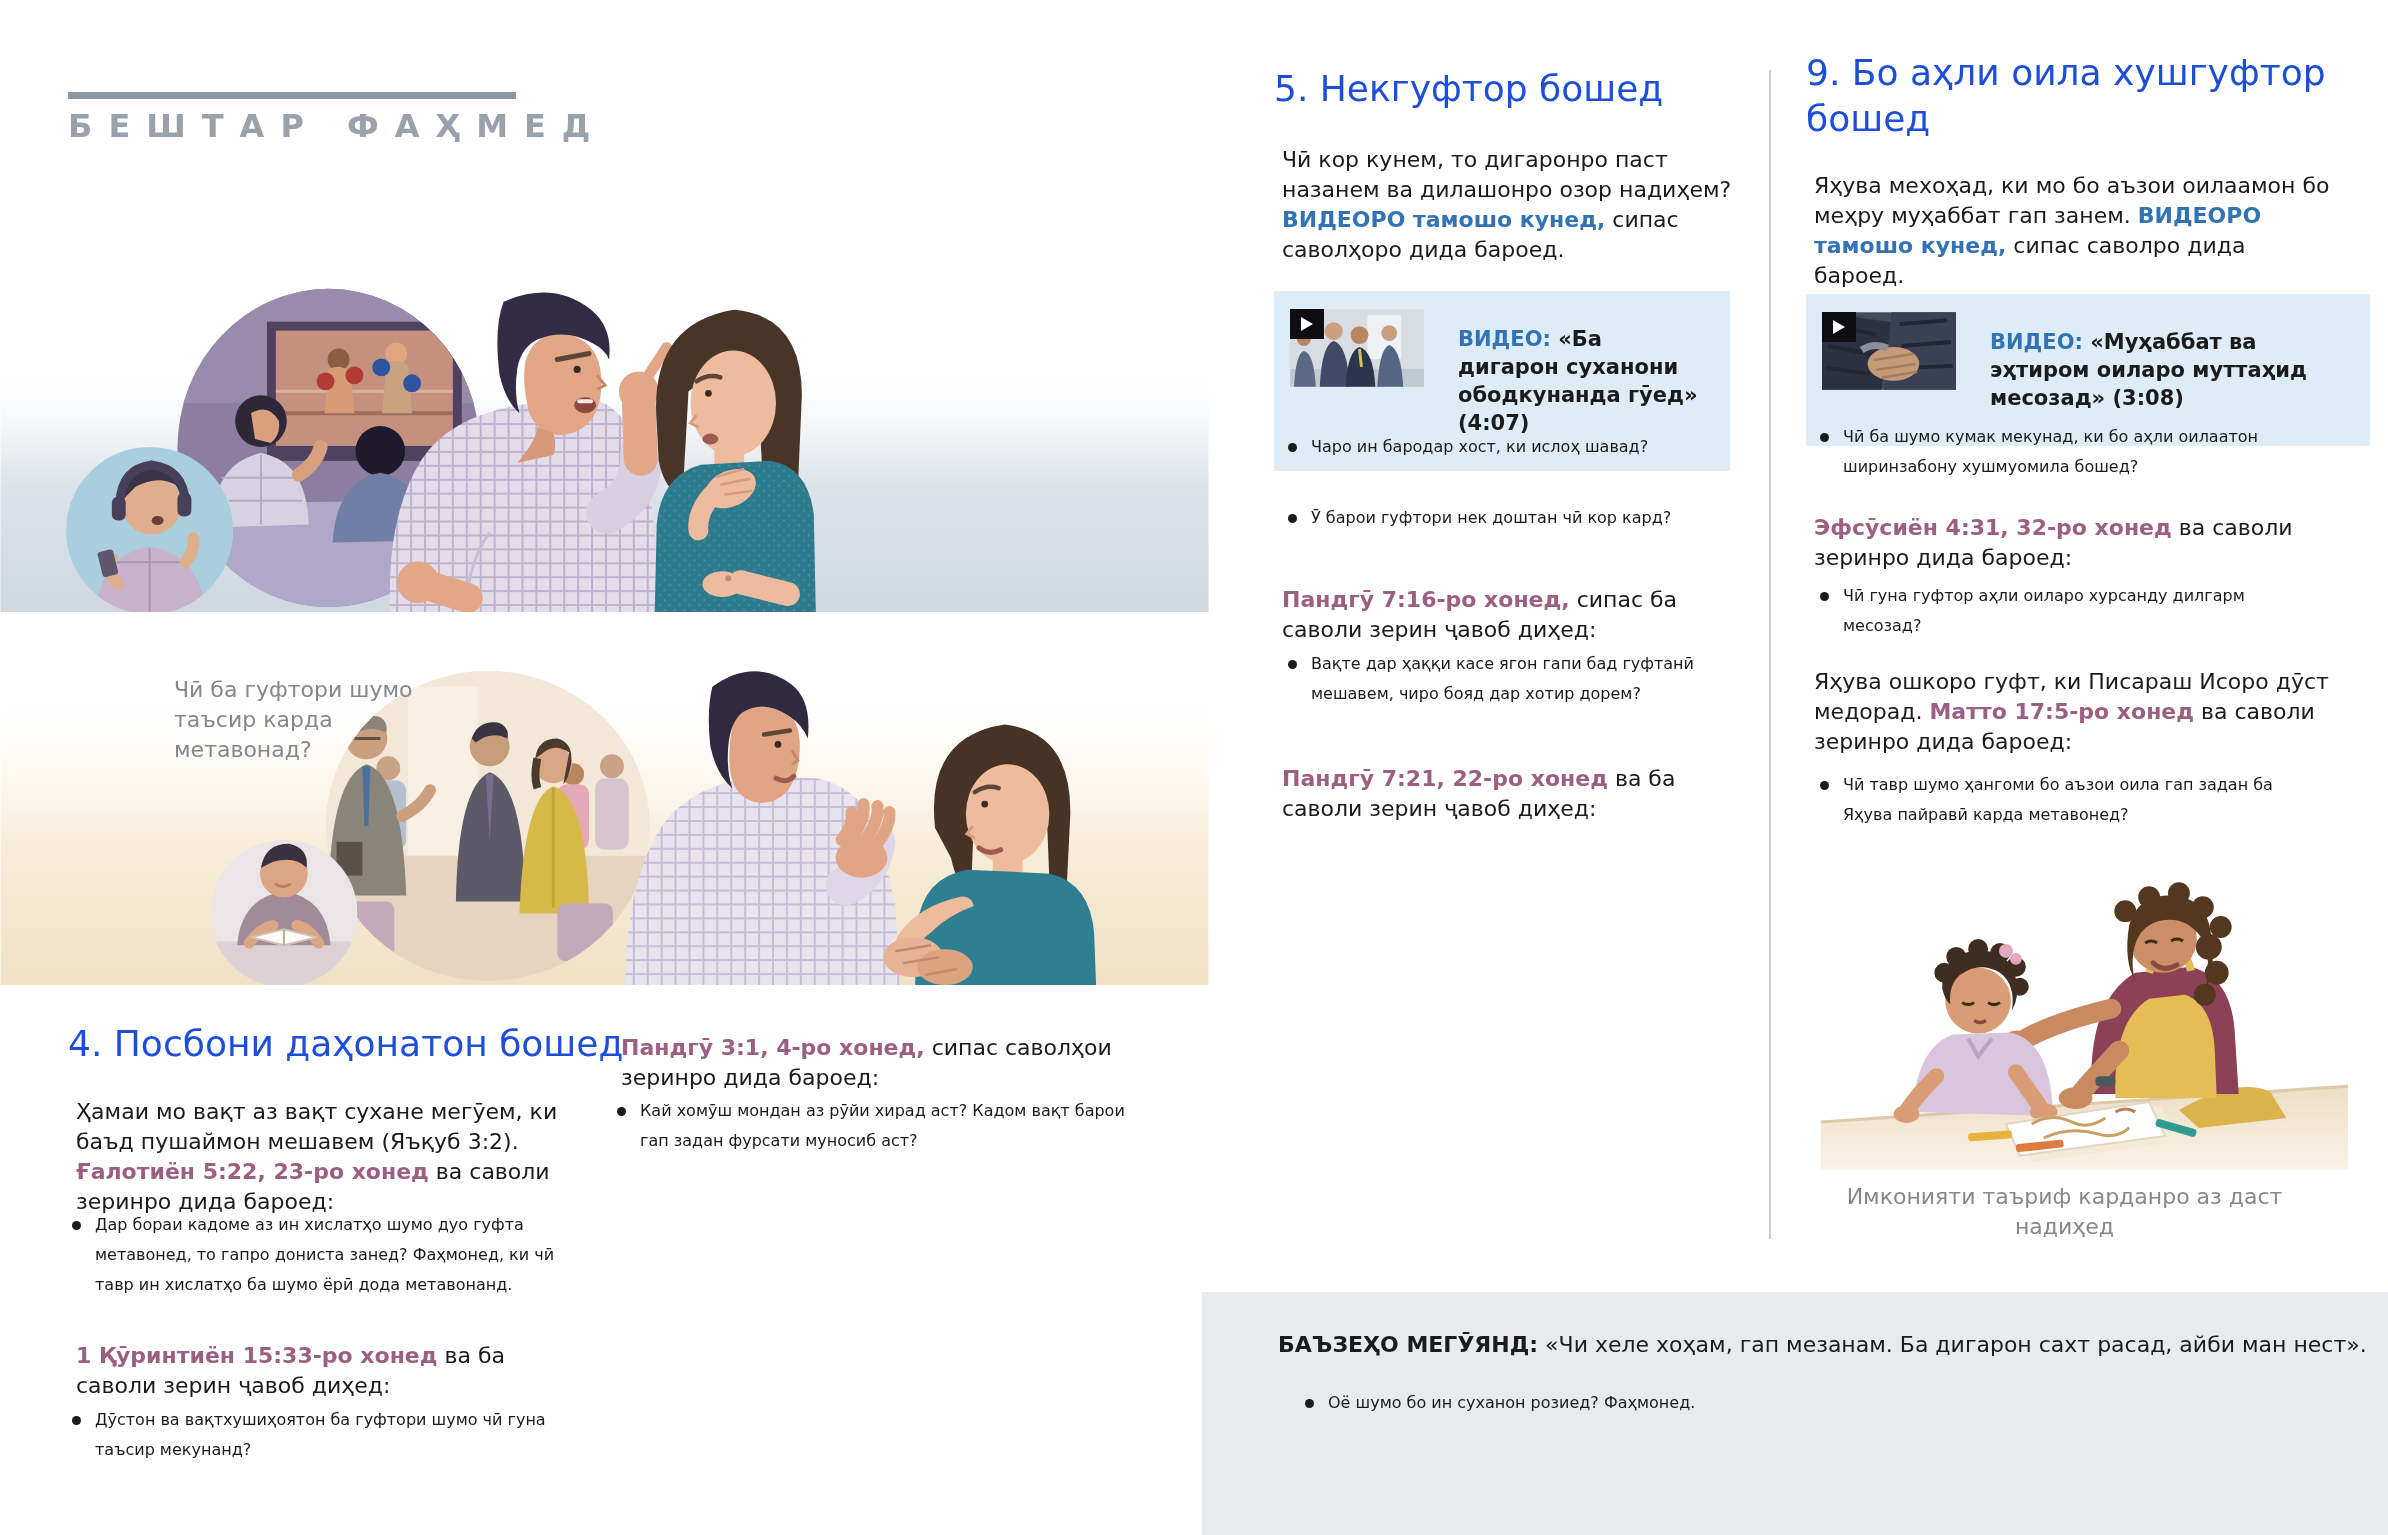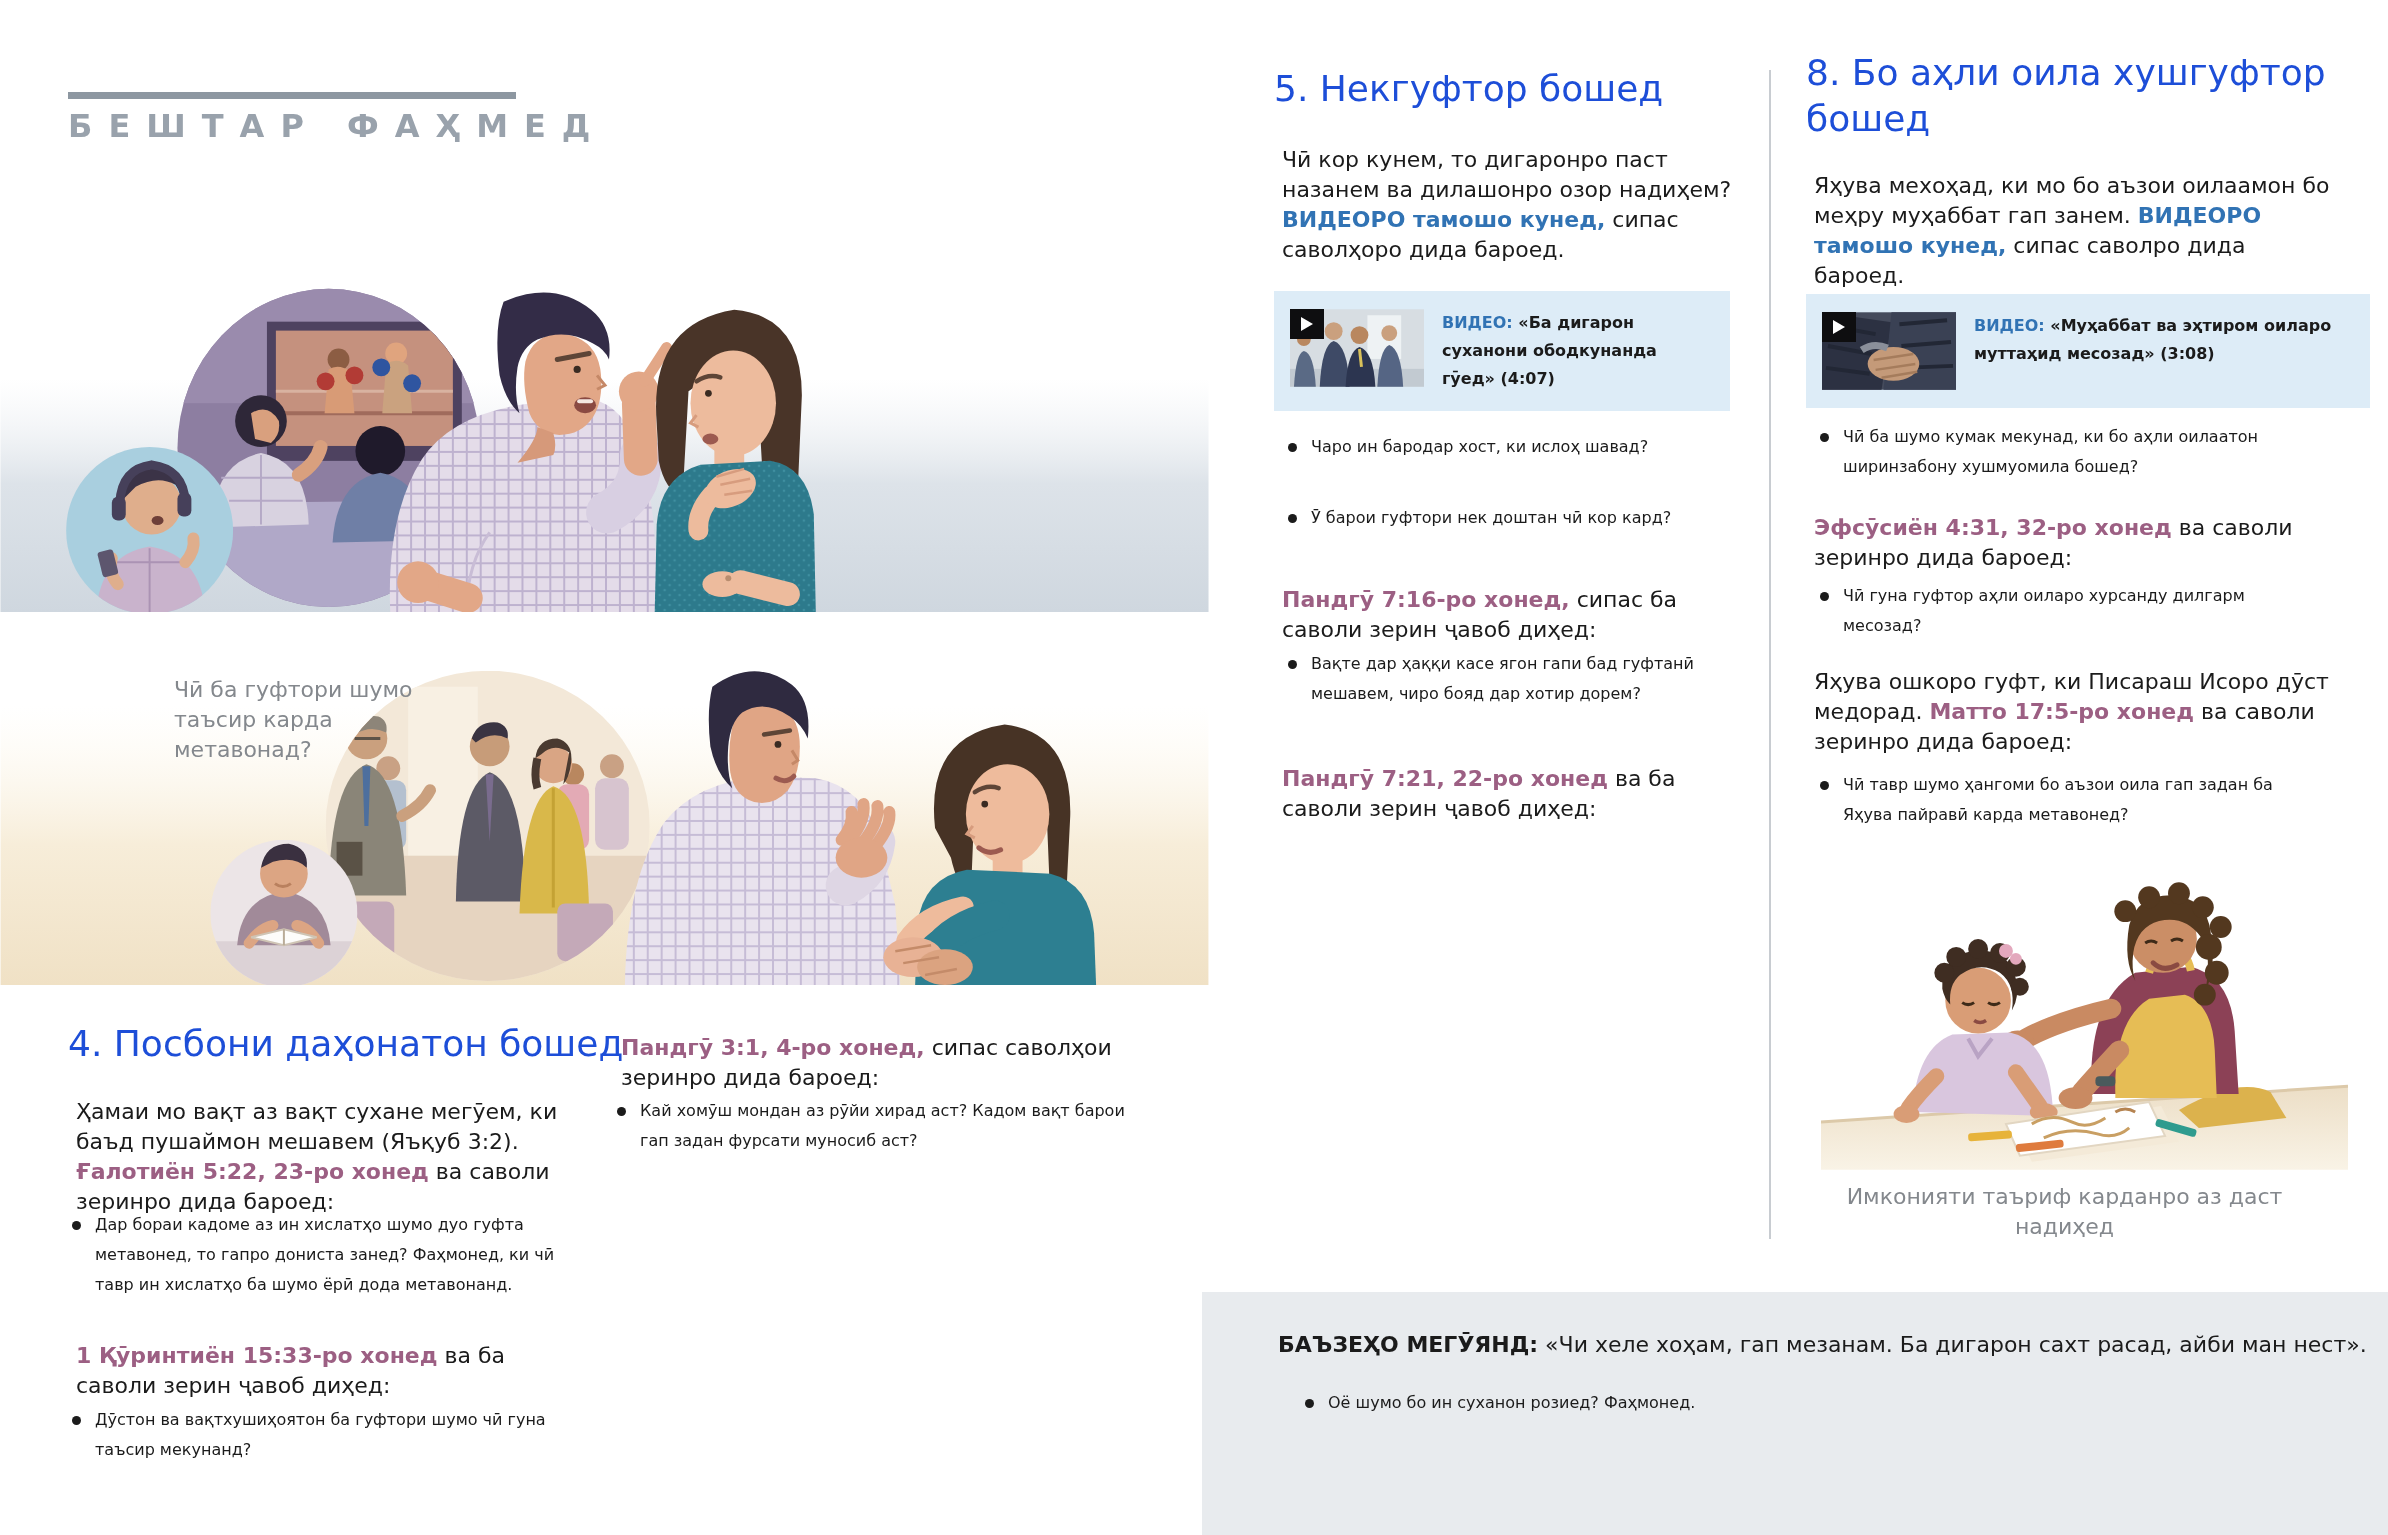--- a/index.html
+++ b/index.html
@@ -17,21 +17,21 @@
   .blue{color:#3173b4;font-weight:bold;}
   .bullet{display:flex;}
   .dot{flex:none;width:9px;height:9px;border-radius:50%;background:#1b1b1b;margin:11px 14px 0 0;}
   .btxt{font-size:16px;line-height:30px;}
   
   .video-box{background:#ddecf7;display:flex;align-items:flex-start;gap:18px;padding:18px 16px;box-sizing:border-box;}
   .thumb{position:relative;width:134px;height:78px;flex:none;overflow:hidden;}
   .thumb svg{display:block;}
   .play{position:absolute;left:0;top:0;width:34px;height:30px;background:#0e0e10;display:flex;align-items:center;justify-content:center;}
   .tri{width:0;height:0;border-left:12px solid #ffffff;border-top:7px solid transparent;border-bottom:7px solid transparent;}
-  .vtext{margin:0;font-size:16px;line-height:28px;font-weight:bold;color:#1b1b1b;}
+  .vtext{margin:16px;font-size:21px;line-height:28px;font-weight:bold;color:#1b1b1b;}
   
   .caption{color:#84888d;font-size:22px;line-height:30px;}
   .divider{left:1769px;top:70px;width:2px;height:1169px;background:#c8ccd1;}
   
   .sayings{left:1202px;top:1292px;width:1186px;height:244px;background:#e8ebee;}
   .s-para{position:absolute;left:76px;top:38px;width:1095px;margin:0;font-size:22px;line-height:30px;}
   .s-label{font-weight:bold;}
   .s-bullet{position:absolute;left:103px;top:96px;width:995px;}
 </style>
 </head>
@@ -316,21 +316,21 @@
     <span class="dot"></span>
     <span class="btxt">Ӯ барои гуфтори нек доштан чӣ кор кард?</span>
   </div>
   <p class="abs para" style="left:1274px;top:577px;width:468px"><span class="ref">Пандгӯ 7:16-ро хонед,</span><span> сипас ба саволи зерин ҷавоб диҳед:</span></p>
   <div class="abs bullet" style="left:1288px;top:649px;width:438px">
     <span class="dot"></span>
     <span class="btxt">Вақте дар ҳаққи касе ягон гапи бад гуфтанӣ мешавем, чиро бояд дар хотир дорем?</span>
   </div>
   <p class="abs para" style="left:1274px;top:756px;width:468px"><span class="ref">Пандгӯ 7:21, 22-ро хонед</span><span> ва ба саволи зерин ҷавоб диҳед:</span></p>
 
-  <h2 class="abs sec-title" style="left:1806px;top:50px;width:557px">8. Бо аҳли оила хушгуфтор бошед</h2>
+  <h2 class="abs sec-title" style="left:1806px;top:50px;width:557px">9. Бо аҳли оила хушгуфтор бошед</h2>
   <p class="abs para" style="left:1806px;top:163px;width:522px"><span>Яҳува мехоҳад, ки мо бо аъзои оилаамон бо меҳру муҳаббат гап занем. </span><span class="blue">ВИДЕОРО тамошо кунед,</span><span> сипас саволро дида бароед.</span></p>
 
   <div class="abs video-box" style="left:1806px;top:294px;width:564px">
     <div class="thumb">
       <svg width="134" height="78" viewBox="0 0 135 78">
         <rect width="135" height="78" fill="#454b5c"></rect>
         <path d="M0 0 L70 10 L60 78 L0 78 Z" fill="#2c3142"></path>
         <path d="M70 0 L135 0 L135 78 L62 78 Z" fill="#3a4154"></path>
         <path d="M10 14 L54 22 M6 34 L50 42 M4 56 L48 62 M78 12 L126 8 M80 34 L130 30 M82 56 L132 54" stroke="#222735" stroke-width="4"></path>
         <ellipse cx="72" cy="52" rx="26" ry="17" fill="#c49a79"></ellipse>

